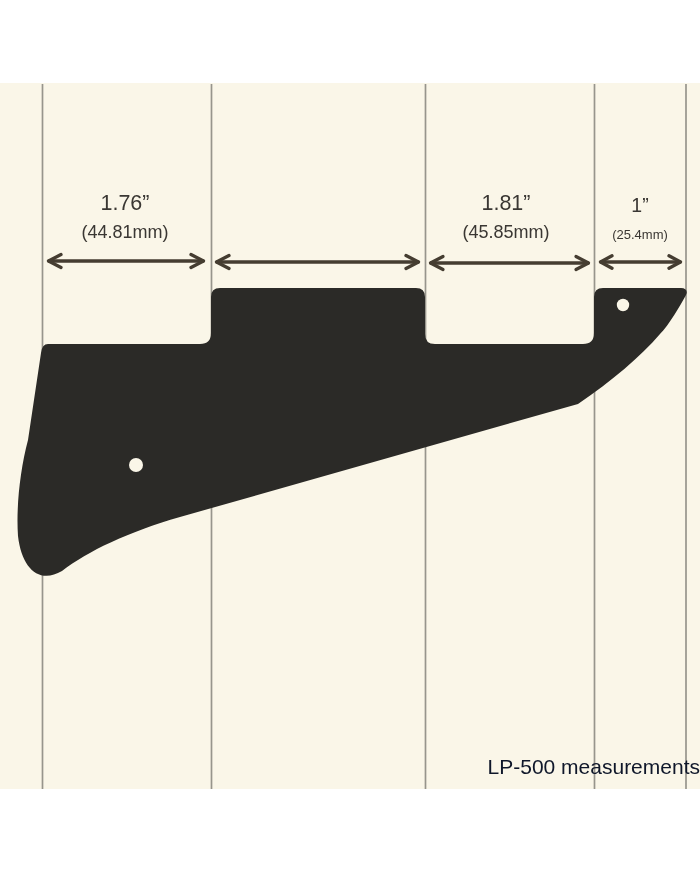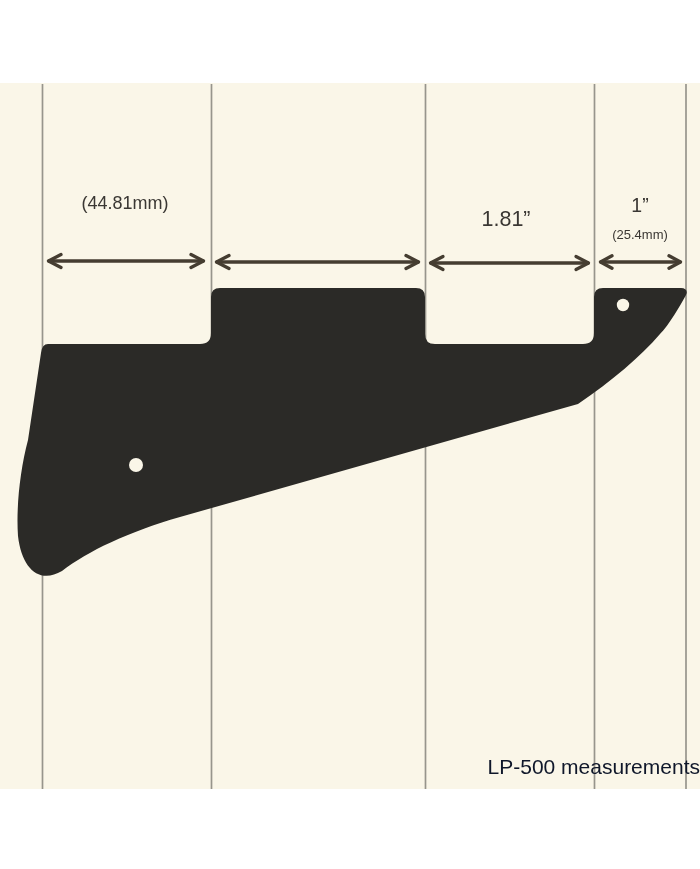--- a/index.html
+++ b/index.html
@@ -121,28 +121,30 @@
       </g>
       <g>
         <line x1="601" y1="262" x2="680" y2="262"></line>
         <path d="M 612 255.8 L 600.5 262 L 612 268.2"></path>
         <path d="M 669 255.8 L 680.5 262 L 669 268.2"></path>
       </g>
     </g>
   </svg>
 
   <div class="dim-label" style="left:125px; top:189px;">
+    <span class="in-line">1.76”</span>
     <span class="mm-line">(44.81mm)</span>
   </div>
 
   <div class="dim-label" style="left:319px; top:189px;">
   </div>
 
-  <div class="dim-label" style="left:506px; top:189px;margin-top:16px;">
+  <div class="dim-label" style="left:506px; top:189px;">
     <span class="in-line">1.81”</span>
+    <span class="mm-line">(45.85mm)</span>
   </div>
 
   <div class="dim-label small" style="left:640px; top:191px;">
     <span class="in-line">1”</span>
     <span class="mm-line">(25.4mm)</span>
   </div>
 
   <div class="footer-label">LP-500 measurements</div>
 
 </div>

